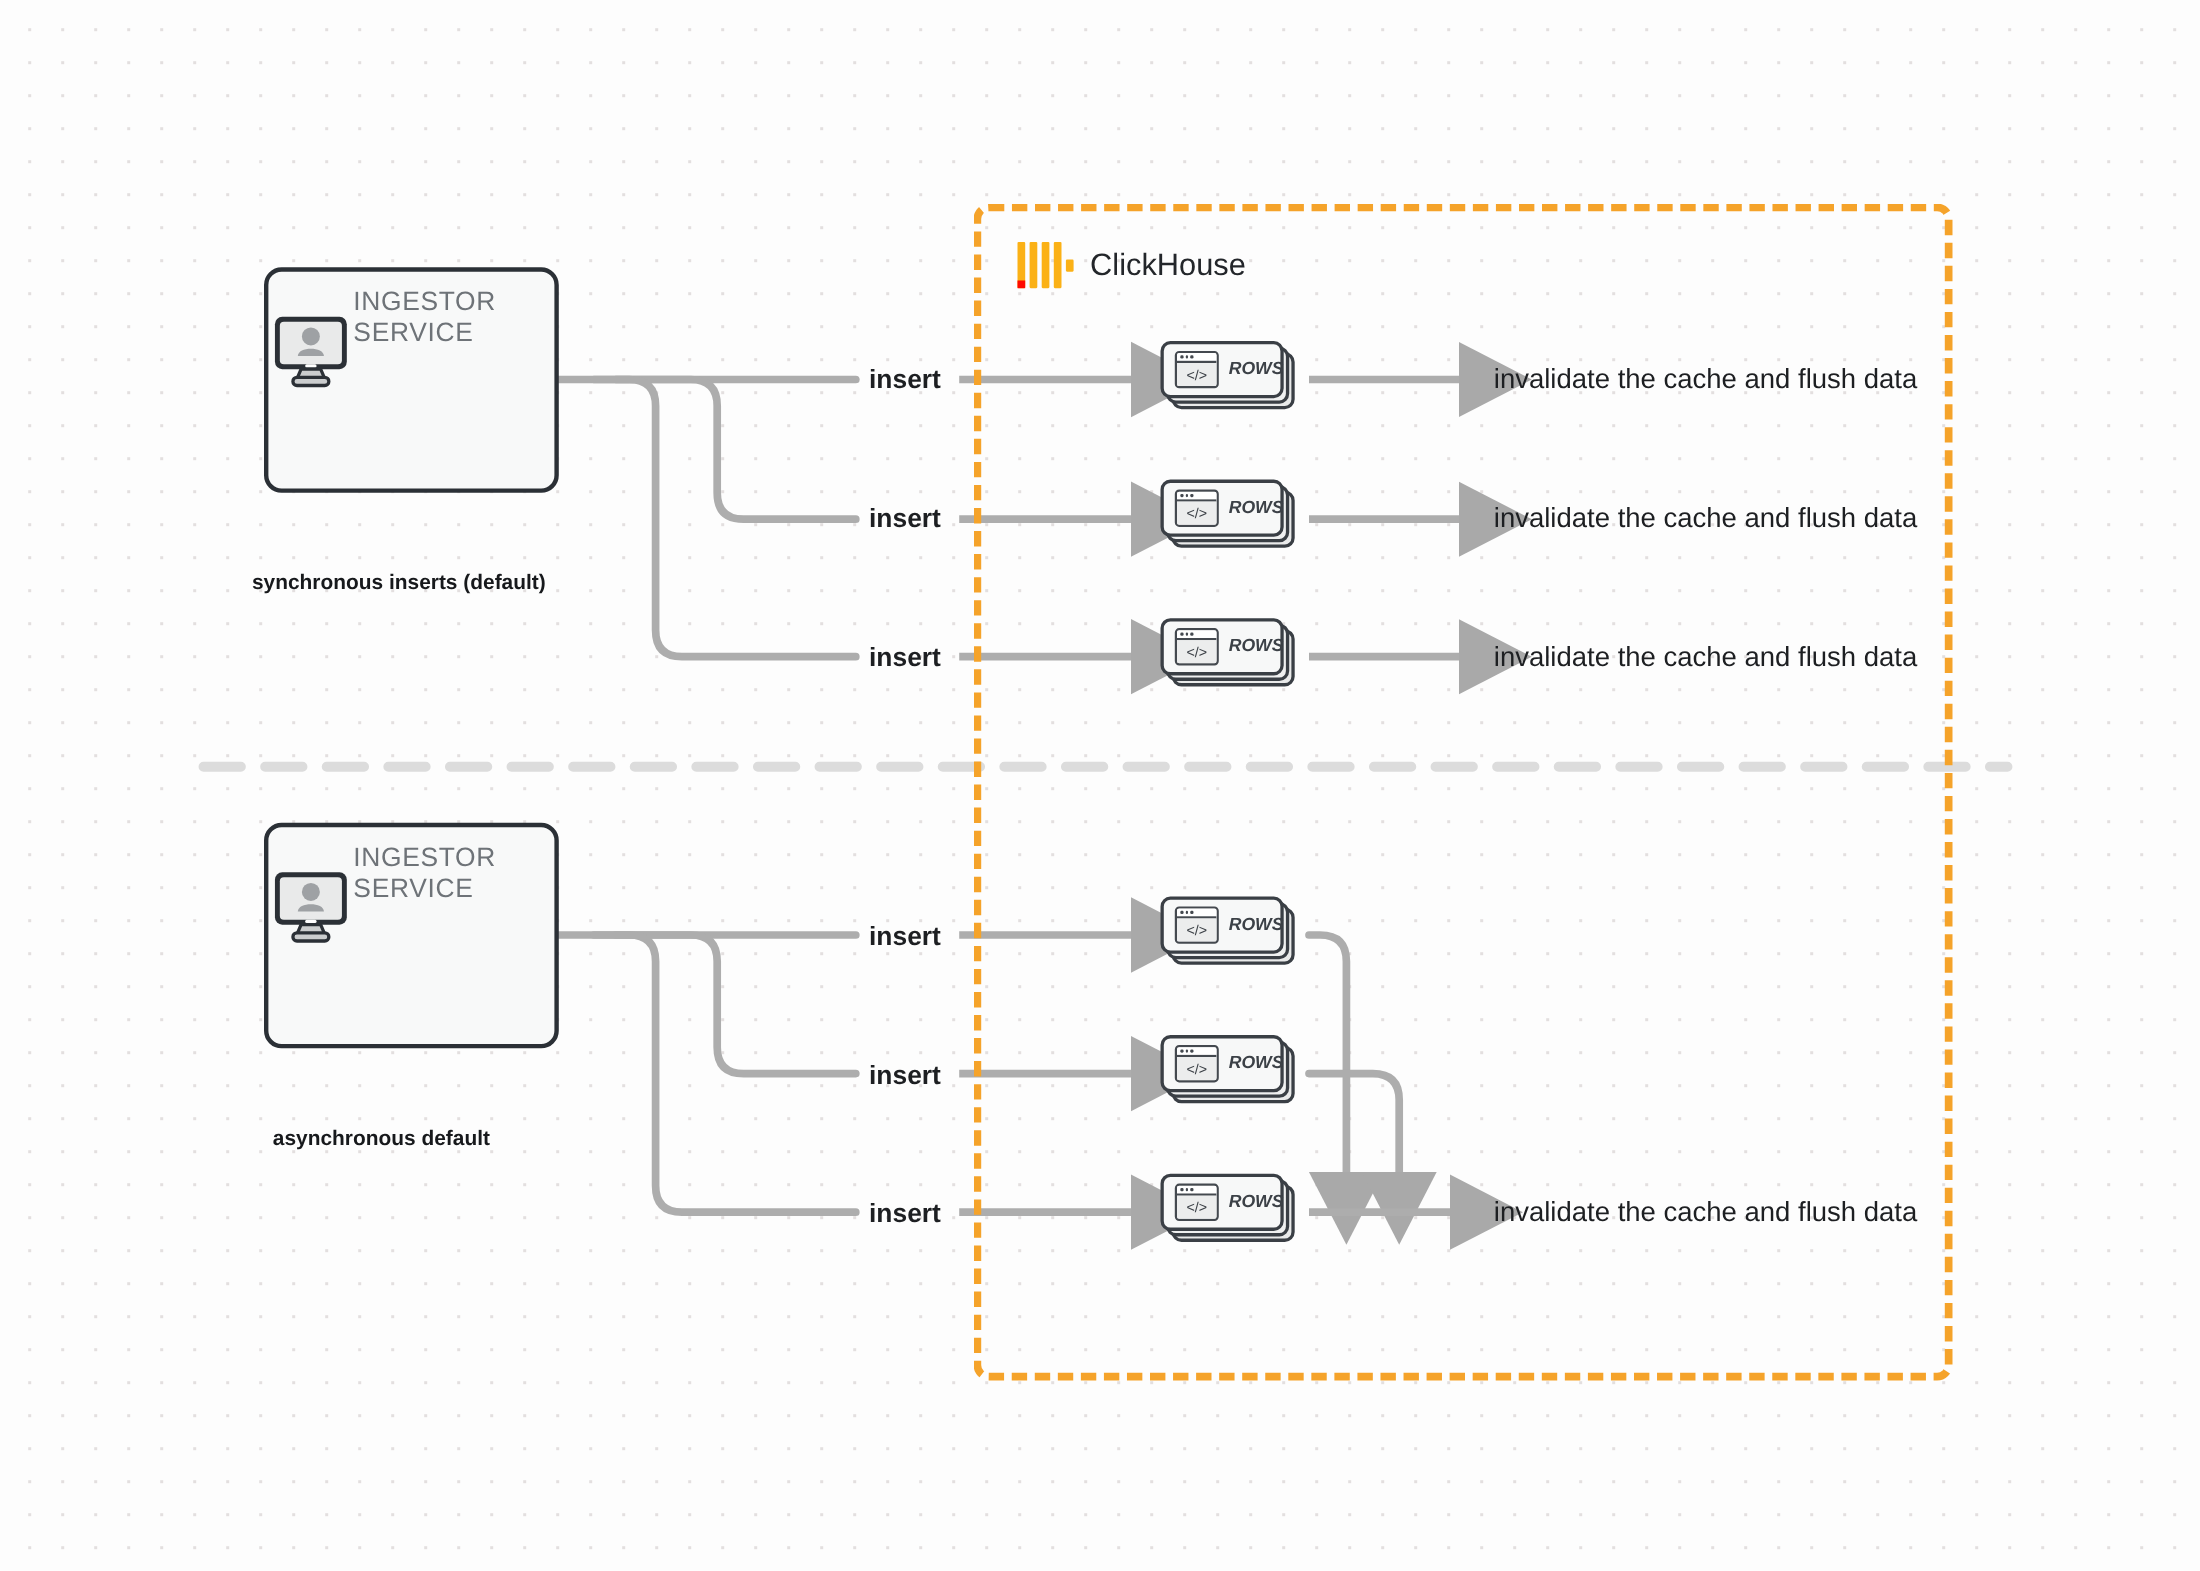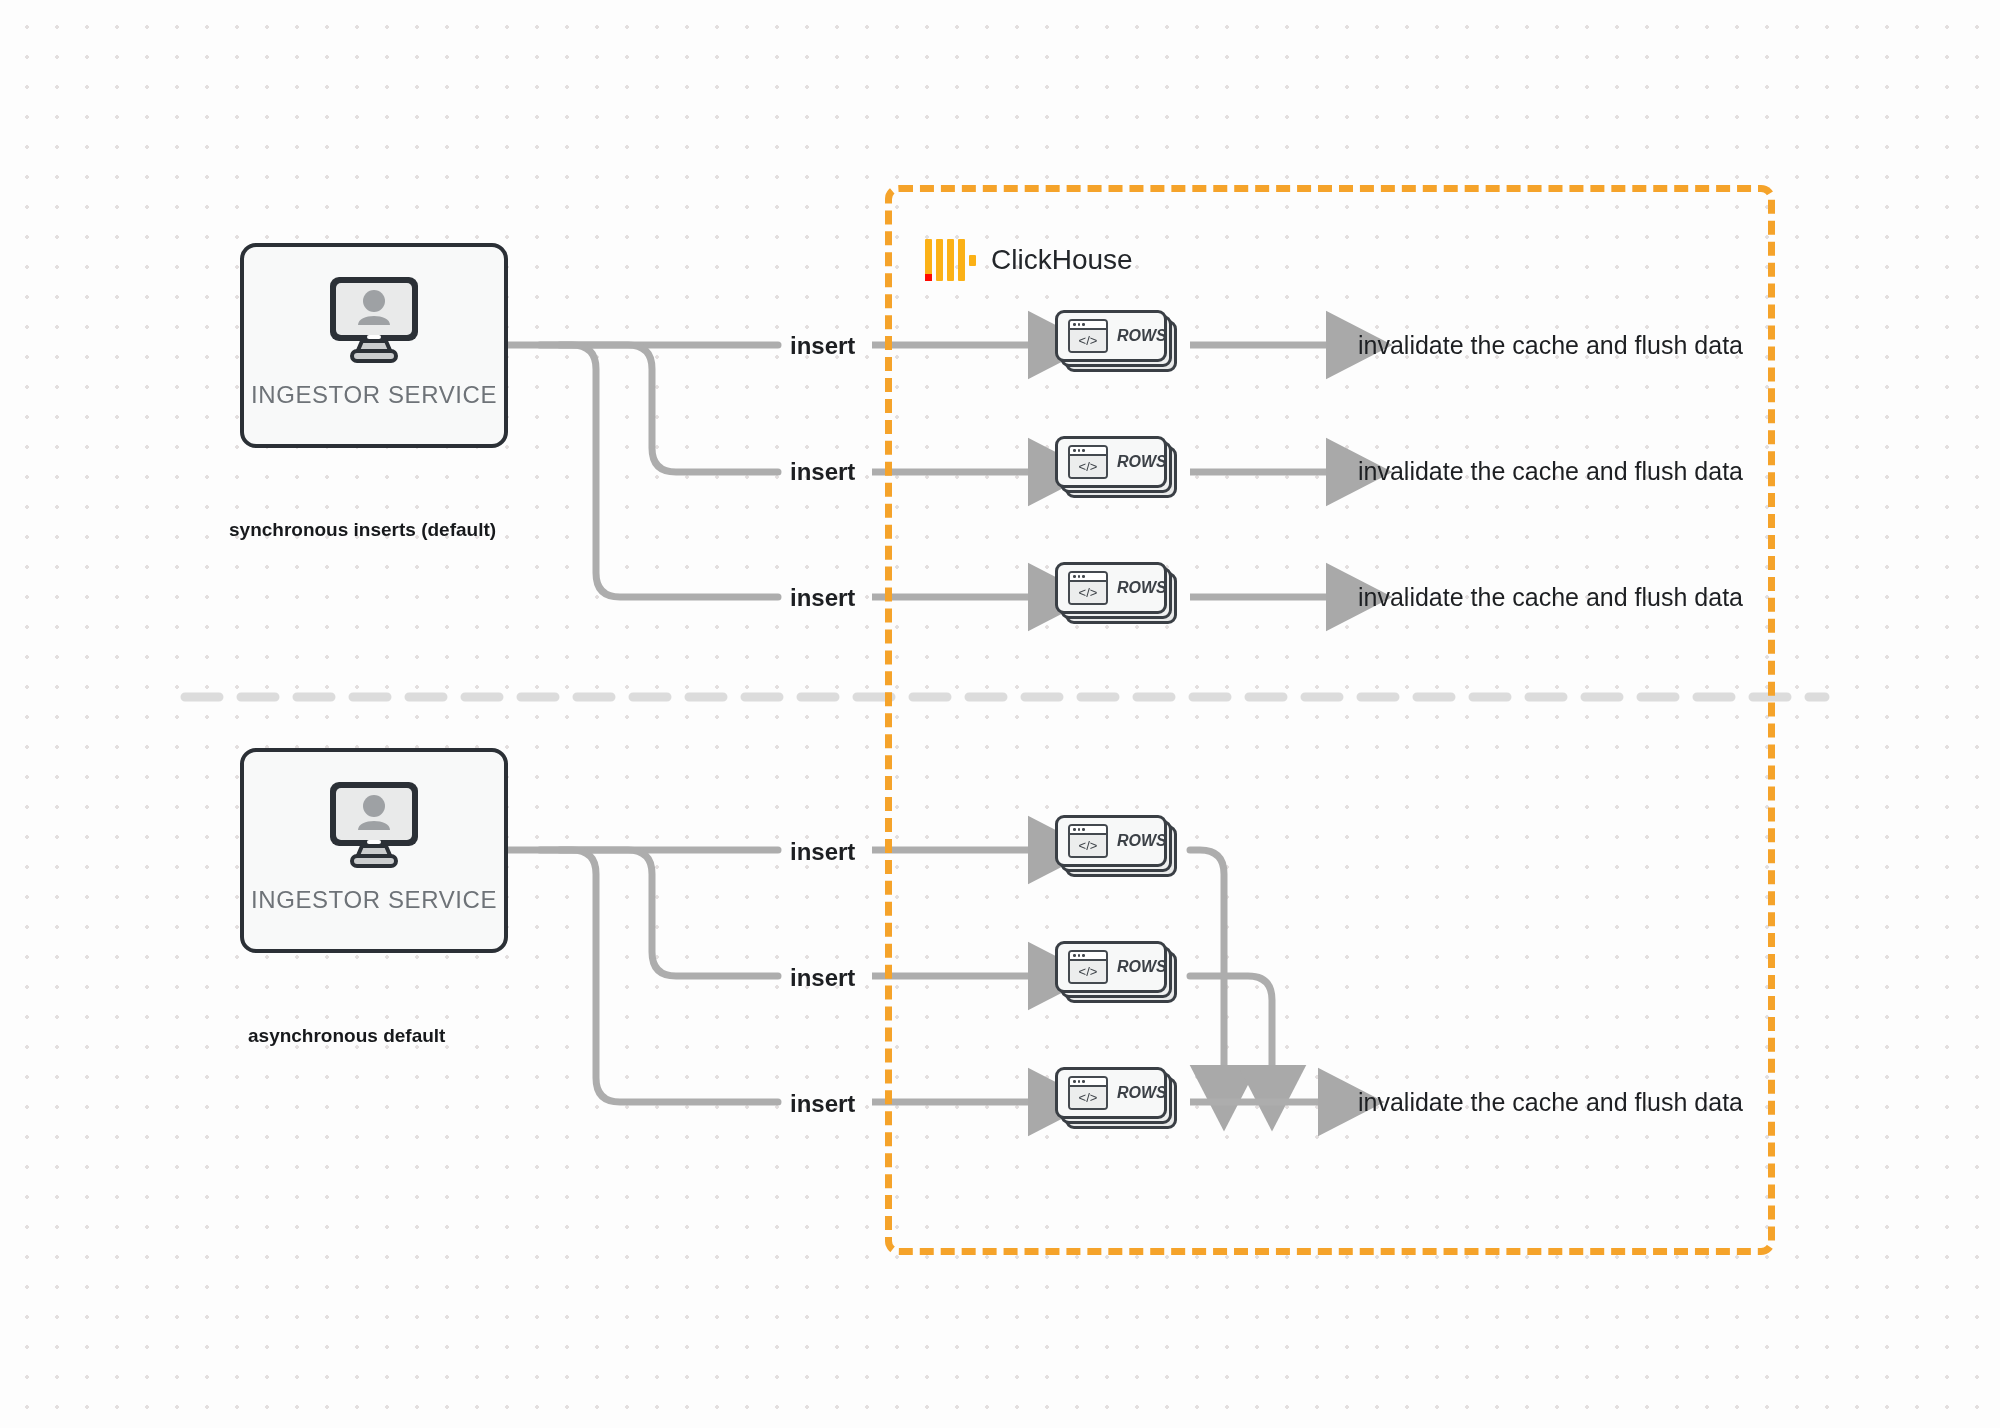--- a/index.html
+++ b/index.html
@@ -29,22 +29,22 @@
   
   .ingestor {
     position: absolute;
     width: 268px;
     height: 205px;
     background: #f8f9f9;
     border: 4px solid #2b3036;
     border-radius: 16px;
     box-sizing: border-box;
     display: flex;
-    flex-direction: column;
-    align-items: center;
+    flex-direction: row;
+    align-items: flex-start;
     justify-content: flex-start;
   }
   .ingestor-icon {
     margin-top: 26px;
     width: 104px;
     height: 94px;
   }
   .ingestor-label {
     margin-top: 14px;
     font-size: 24px;
@@ -68,21 +68,20 @@
     position: absolute;
     box-sizing: border-box;
     border: 7px dashed #f5a32a;
     border-radius: 14px;
   }
   .ch-brand {
     position: absolute;
     display: flex;
     align-items: center;
     gap: 18px;
-    margin-top: 19px;
   }
   .ch-logo {
     position: relative;
     width: 48px;
     height: 42px;
   }
   .ch-logo i {
     position: absolute;
     background: #fbb116;
     border-radius: 1px;

